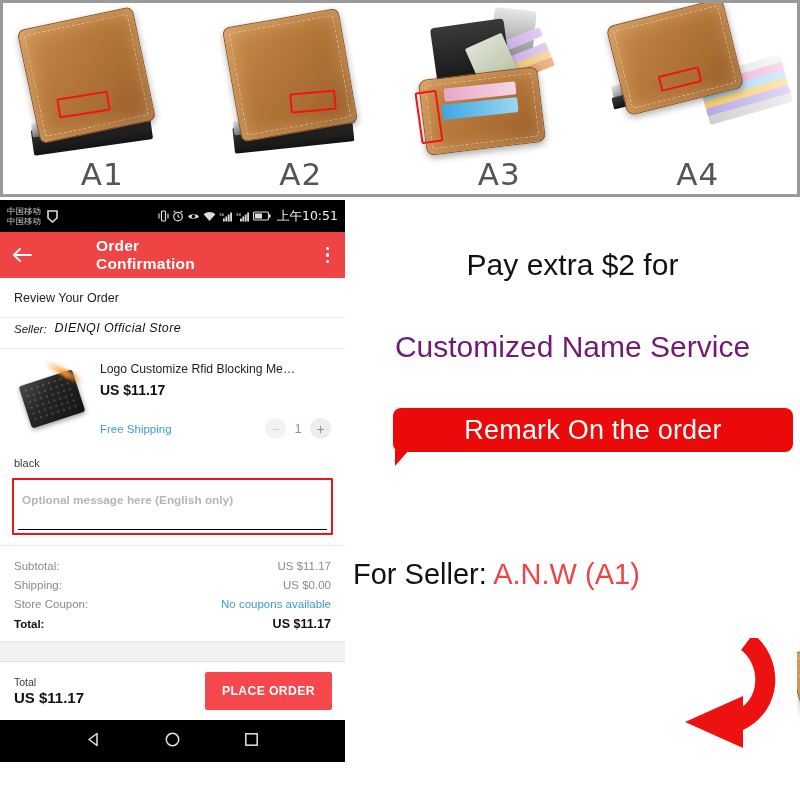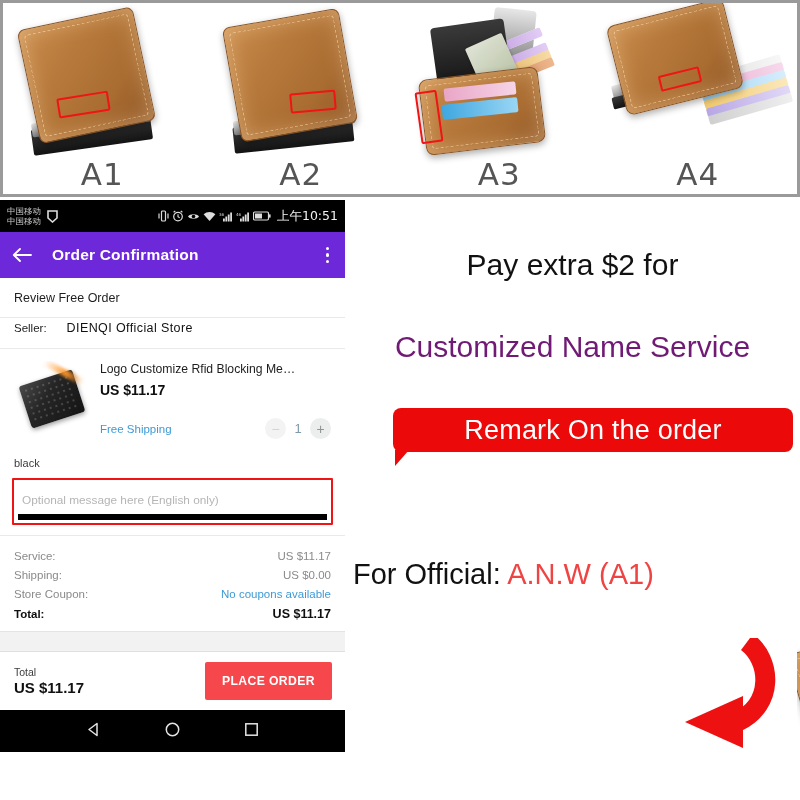--- a/index.html
+++ b/index.html
@@ -71,32 +71,32 @@
   .carrier { line-height: 10px; font-size: 8.5px; color: #cfcfcf; }
   .carrier div { white-space: nowrap; }
   .sb-right {
     position: absolute; right: 7px; top: 0; height: 32px;
     display: flex; align-items: center; gap: 3px;
   }
   .sb-icon { display: inline-flex; align-items: center; }
   .sb-time { font-size: 12.5px; color: #f2f2f2; margin-left: 3px; font-family: "DejaVu Sans", sans-serif; }
 
   .appbar {
-    height: 46px; background: #6d28d9; color: #fff;
-    display: flex; align-items: center; padding: 0 12px;
+    height: 46px; background: #ef4444; color: #fff;
+    display: flex; align-items: center; padding: 0 12px; gap: 44px;
   }
   .appbar-title { font-size: 15.5px; font-weight: bold; margin-left: 20px; letter-spacing: .2px; }
   .appbar-spacer { flex: 1; }
   .dots { display: flex; flex-direction: column; gap: 3px; align-items: center; padding: 4px; }
   .dots span { width: 3.5px; height: 3.5px; background: #fff; border-radius: 50%; display: block; }
 
   .phone-body { background: #fff; }
   .review-title { font-size: 12.5px; color: #1f1f1f; padding: 13px 14px 12px 14px; }
   .divider-line { height: 1px; background: #e9e9e9; }
-  .seller-row { display: flex; align-items: center; padding: 3px 14px 13px 14px; gap: 20px; }
+  .seller-row { display: flex; align-items: flex-end; padding: 3px 14px 13px 14px; gap: 8px; font-style: italic; }
   .seller-label { font-size: 11.5px; color: #222; }
   .seller-name { font-size: 12.5px; color: #111; letter-spacing: .4px; }
 
   .product-row { display: flex; padding: 12px 14px 6px 14px; gap: 10px; }
   .thumb {
     width: 76px; height: 76px; position: relative; flex: 0 0 76px;
     background: #fff; overflow: hidden;
   }
   .thumb-wallet {
     position: absolute; left: 10px; top: 16px; width: 56px; height: 44px;
@@ -133,23 +133,23 @@
   .step-minus { background: #f3f3f3; color: #d3d3d3; }
   .step-plus { background: #eceded; color: #8f9396; }
   .step-qty { font-size: 13px; color: #7f9aab; min-width: 14px; text-align: center; }
 
   .variant-text { font-size: 11px; color: #3c3c3c; padding: 12px 14px 9px 14px; }
 
   .msg-wrap { margin: 0 12px 10px 12px; position: relative; }
   .msg-hl { border: 2px solid #f01414; padding: 6px 4px 3px 4px; border-radius: 1px; }
   .msg-input {
     width: 100%; border: none; outline: none;
-    border-bottom: 6px solid #000000;
-    font-size: 11.8px; color: #111; padding: 7px 4px 7px 4px;
-    background: transparent; font-family: "Liberation Sans", sans-serif;
+    border-bottom: 1px solid #000000;
+    font-size: 11.8px; color: #111; padding: 7px 4px 22px 4px;
+    background: transparent; font-family: "Liberation Sans", sans-serif; font-weight: bold;
   }
   .msg-input::placeholder { color: #b5b5b5; }
 
   .summary { padding: 10px 14px 7px 14px; }
   .sum-row { display: flex; justify-content: space-between; align-items: baseline; padding: 3.5px 0; }
   .sum-k { font-size: 11.5px; color: #8a8a8a; }
   .sum-v { font-size: 11.5px; color: #8a8a8a; }
   .sum-row.link .sum-v { color: #3e9ad6; }
   .sum-row.total .sum-k { color: #0f0f0f; font-weight: bold; }
   .sum-row.total .sum-v { color: #0f0f0f; font-weight: bold; font-size: 12.5px; }
@@ -364,21 +364,21 @@
       <span class="appbar-spacer"></span>
       <span class="dots" style="cursor:pointer;">
         <span></span>
           <span></span>
           <span></span>
       </span>
     </div>
 
     <div class="phone-body">
 
-      <div class="review-title">Review Free Order</div>
+      <div class="review-title">Review Your Order</div>
       <div class="divider-line"></div>
 
       <div class="seller-row">
         <span class="seller-label">Seller:</span>
         <span class="seller-name">DIENQI Official Store</span>
       </div>
       <div class="divider-line"></div>
 
       <div class="product-row">
         <div class="thumb">
@@ -406,21 +406,21 @@
       <div class="msg-wrap">
         <div class="msg-hl">
           <input class="msg-input nofocus" type="text" placeholder="Optional message here (English only)" style="">
         </div>
       </div>
 
       <div class="divider-line"></div>
 
       <div class="summary">
         <div class="sum-row">
-          <span class="sum-k">Service:</span>
+          <span class="sum-k">Subtotal:</span>
           <span class="sum-v">US $11.17</span>
         </div>
         <div class="sum-row">
           <span class="sum-k">Shipping:</span>
           <span class="sum-v">US $0.00</span>
         </div>
         <div class="sum-row link">
           <span class="sum-k">Store Coupon:</span>
           <span class="sum-v">No coupons available</span>
         </div>
@@ -465,21 +465,21 @@
 
     <div class="promo-1">Pay extra $2 for</div>
     <div class="promo-2">Customized Name Service</div>
 
     <div class="remark-banner">
       <span class="remark-text">Remark On the order</span>
     </div>
     <div class="banner-tail"></div>
 
     <div class="example-line">
-      <span>For Official: </span><span class="example-val">A.N.W (A1)</span>
+      <span>For Seller: </span><span class="example-val">A.N.W (A1)</span>
     </div>
 
     <div class="hero-wallet">
       <div style="position:absolute; left:8px; top:6px; width:190px; height:160px; transform:rotate(-16deg);">
 
         <div class="w-body" style="left:0; top:0; width:186px; height:124px; border-radius:10px;">
           <div class="w-stitch"></div>
 
         </div>
       </div>

